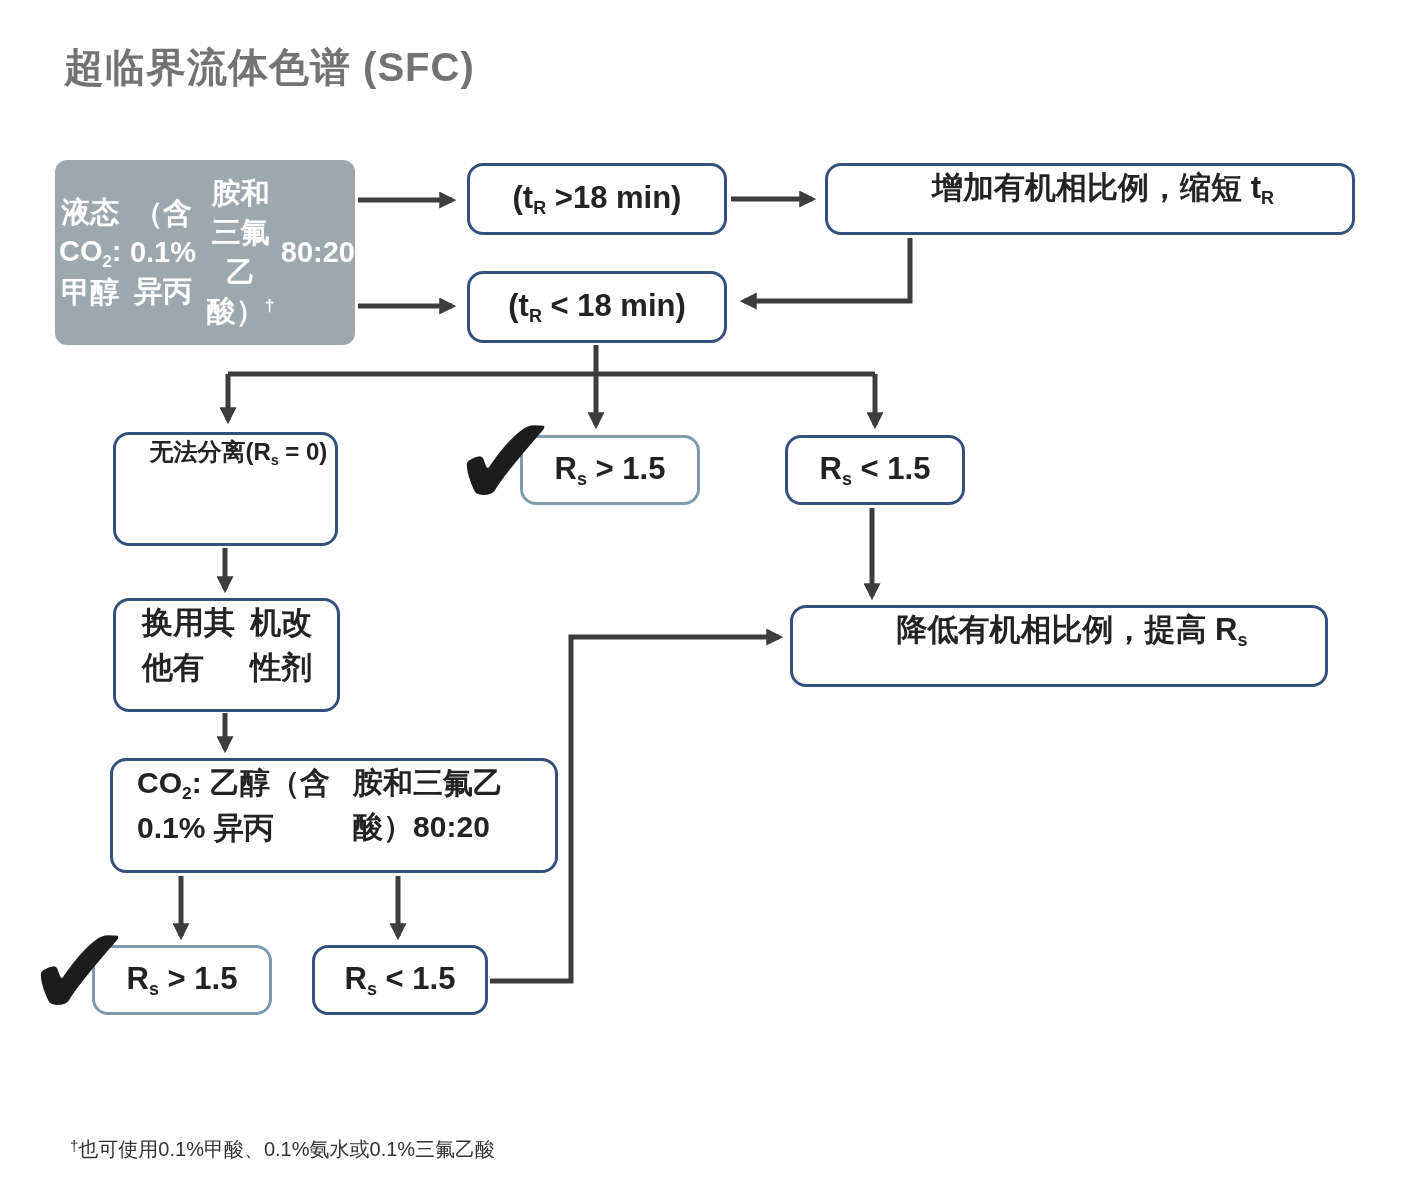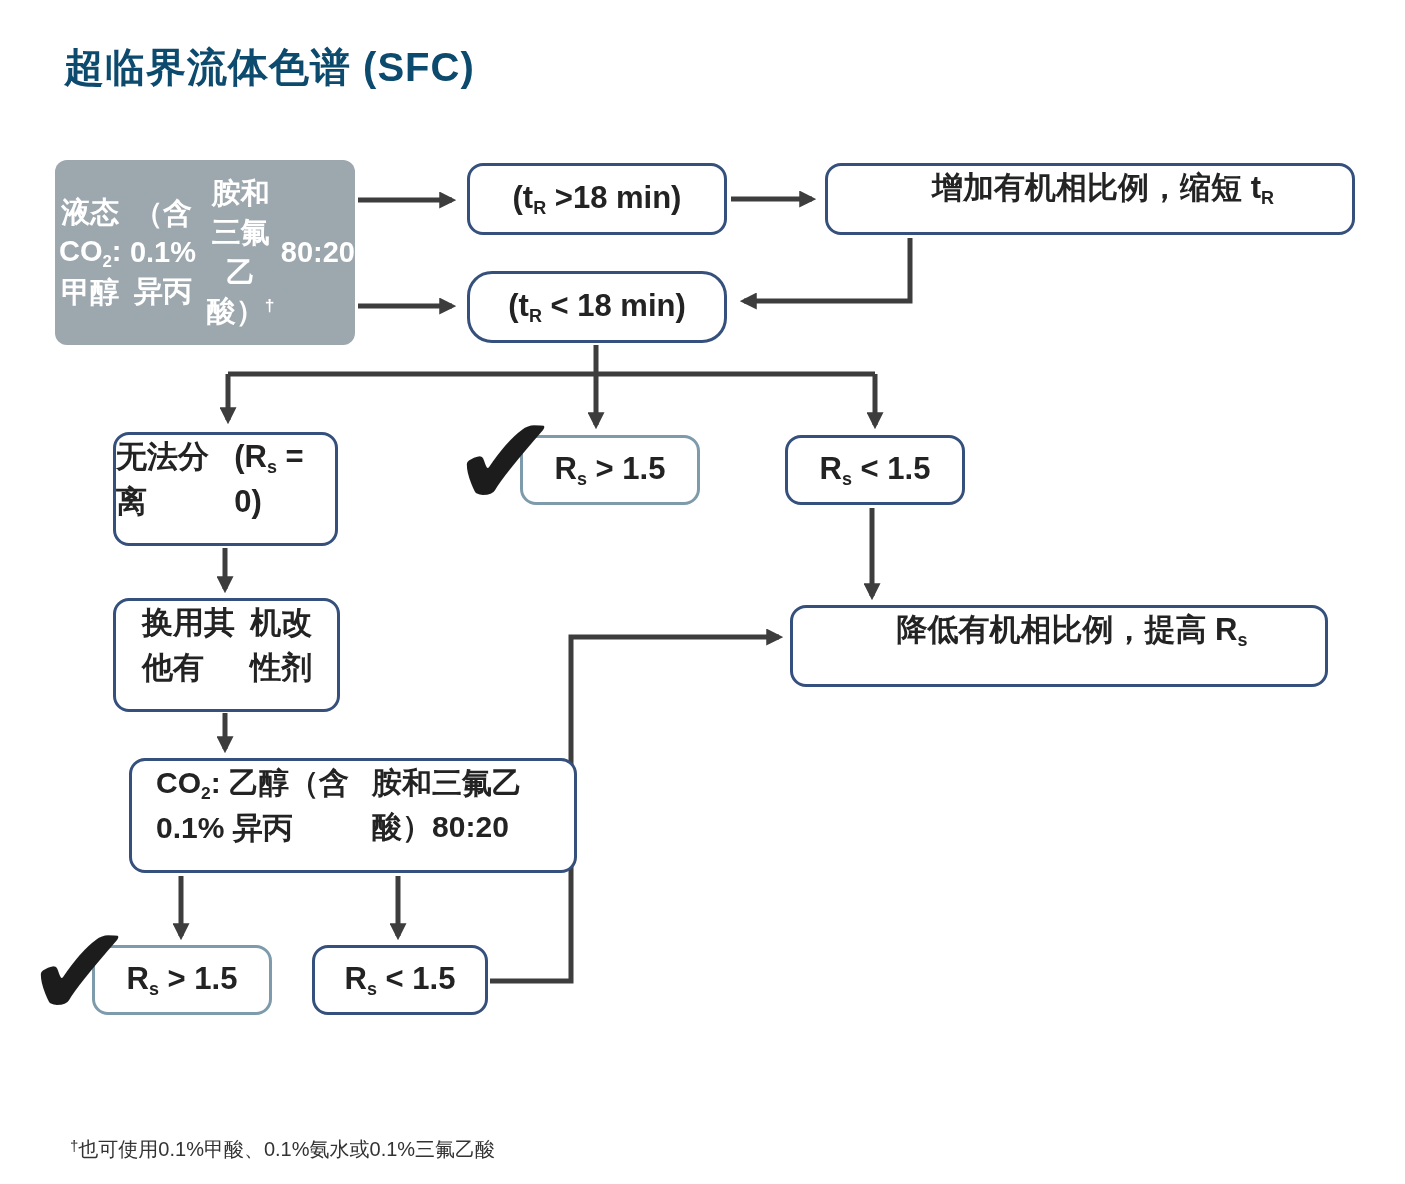--- a/index.html
+++ b/index.html
@@ -2,21 +2,21 @@
 <html><head>
 <meta charset="utf-8">
 <style>
   html,body{margin:0;padding:0;background:#ffffff;}
   .canvas{
     position:relative;width:1405px;height:1184px;background:#ffffff;overflow:hidden;
     font-family:"Liberation Sans","DejaVu Sans",sans-serif;color:#232323;
   }
   .title{
     position:absolute;left:64px;top:40px;margin:0;
-    font-size:40px;font-weight:700;color:#0c4a6e;letter-spacing:1px;
+    font-size:40px;font-weight:700;color:#737373;letter-spacing:1px;
   }
   .arrows{position:absolute;left:0;top:0;z-index:1;}
   .box{
     position:absolute;z-index:2;background:#ffffff;
     border:3.5px solid #35507C;border-radius:16px;
     display:flex;flex-direction:row;justify-content:center;
     font-weight:700;color:#232323;box-sizing:border-box;line-height:1.4;
   }
   .box.center{align-items:center;text-align:center;}
   .box.left{align-items:flex-start;text-align:left;}
@@ -76,44 +76,44 @@
   </div>
 
   <div class="box center" style="left:467px;top:163px;width:260px;height:72px;font-size:31px;">
     <div><span>(t</span><span class="sub">R</span><span> &gt;18 min)</span></div>
   </div>
 
   <div class="box left" style="left:825px;top:163px;width:530px;height:72px;font-size:31px;padding-left:26px;">
     <div><span>增加有机相比例，缩短 </span><span>t</span><span class="sub">R</span></div>
   </div>
 
-  <div class="box center" style="left:467px;top:271px;width:260px;height:72px;font-size:31px;border-radius:25px;">
+  <div class="box center" style="left:467px;top:271px;width:260px;height:72px;font-size:31px;">
     <div><span>(t</span><span class="sub">R</span><span> &lt; 18 min)</span></div>
   </div>
 
-  <div class="box left" style="left:113px;top:432px;width:225px;height:114px;font-size:31px;line-height:1.45;">
+  <div class="box left" style="left:113px;top:432px;width:225px;height:114px;font-size:24px;padding-left:26px;line-height:1.45;">
     <div><span>无法分离</span></div>
     <div><span>(R</span><span class="sub">s</span><span> = 0)</span></div>
   </div>
 
   <div class="box center light" style="left:520px;top:435px;width:180px;height:70px;font-size:31px;">
     <div><span>R</span><span class="sub">s</span><span> &gt; 1.5</span></div>
   </div>
   <span class="check" style="left:452px;top:398px;">✔</span>
 
   <div class="box center" style="left:785px;top:435px;width:180px;height:70px;font-size:31px;">
     <div><span>R</span><span class="sub">s</span><span> &lt; 1.5</span></div>
   </div>
 
   <div class="box left" style="left:113px;top:598px;width:227px;height:114px;font-size:31px;padding-left:26px;line-height:1.45;">
     <div><span>换用其他有</span></div>
     <div><span>机改性剂</span></div>
   </div>
 
-  <div class="box left" style="left:110px;top:758px;width:448px;height:115px;font-size:30px;padding-left:24px;padding-right:14px;line-height:1.45;margin-left:19px;">
+  <div class="box left" style="left:110px;top:758px;width:448px;height:115px;font-size:30px;padding-left:24px;padding-right:14px;line-height:1.45;">
     <div><span>CO</span><span class="sub">2</span><span>: 乙醇（含</span><span>0.1%</span><span> 异丙</span></div>
     <div><span>胺和三氟乙酸）</span><span>80:20</span></div>
   </div>
 
   <div class="box left" style="left:790px;top:605px;width:538px;height:82px;font-size:31px;padding-left:26px;">
     <div><span>降低有机相比例，提高 </span><span>R</span><span class="sub">s</span></div>
   </div>
 
   <div class="box center light" style="left:92px;top:945px;width:180px;height:70px;font-size:31px;">
     <div><span>R</span><span class="sub">s</span><span> &gt; 1.5</span></div>

